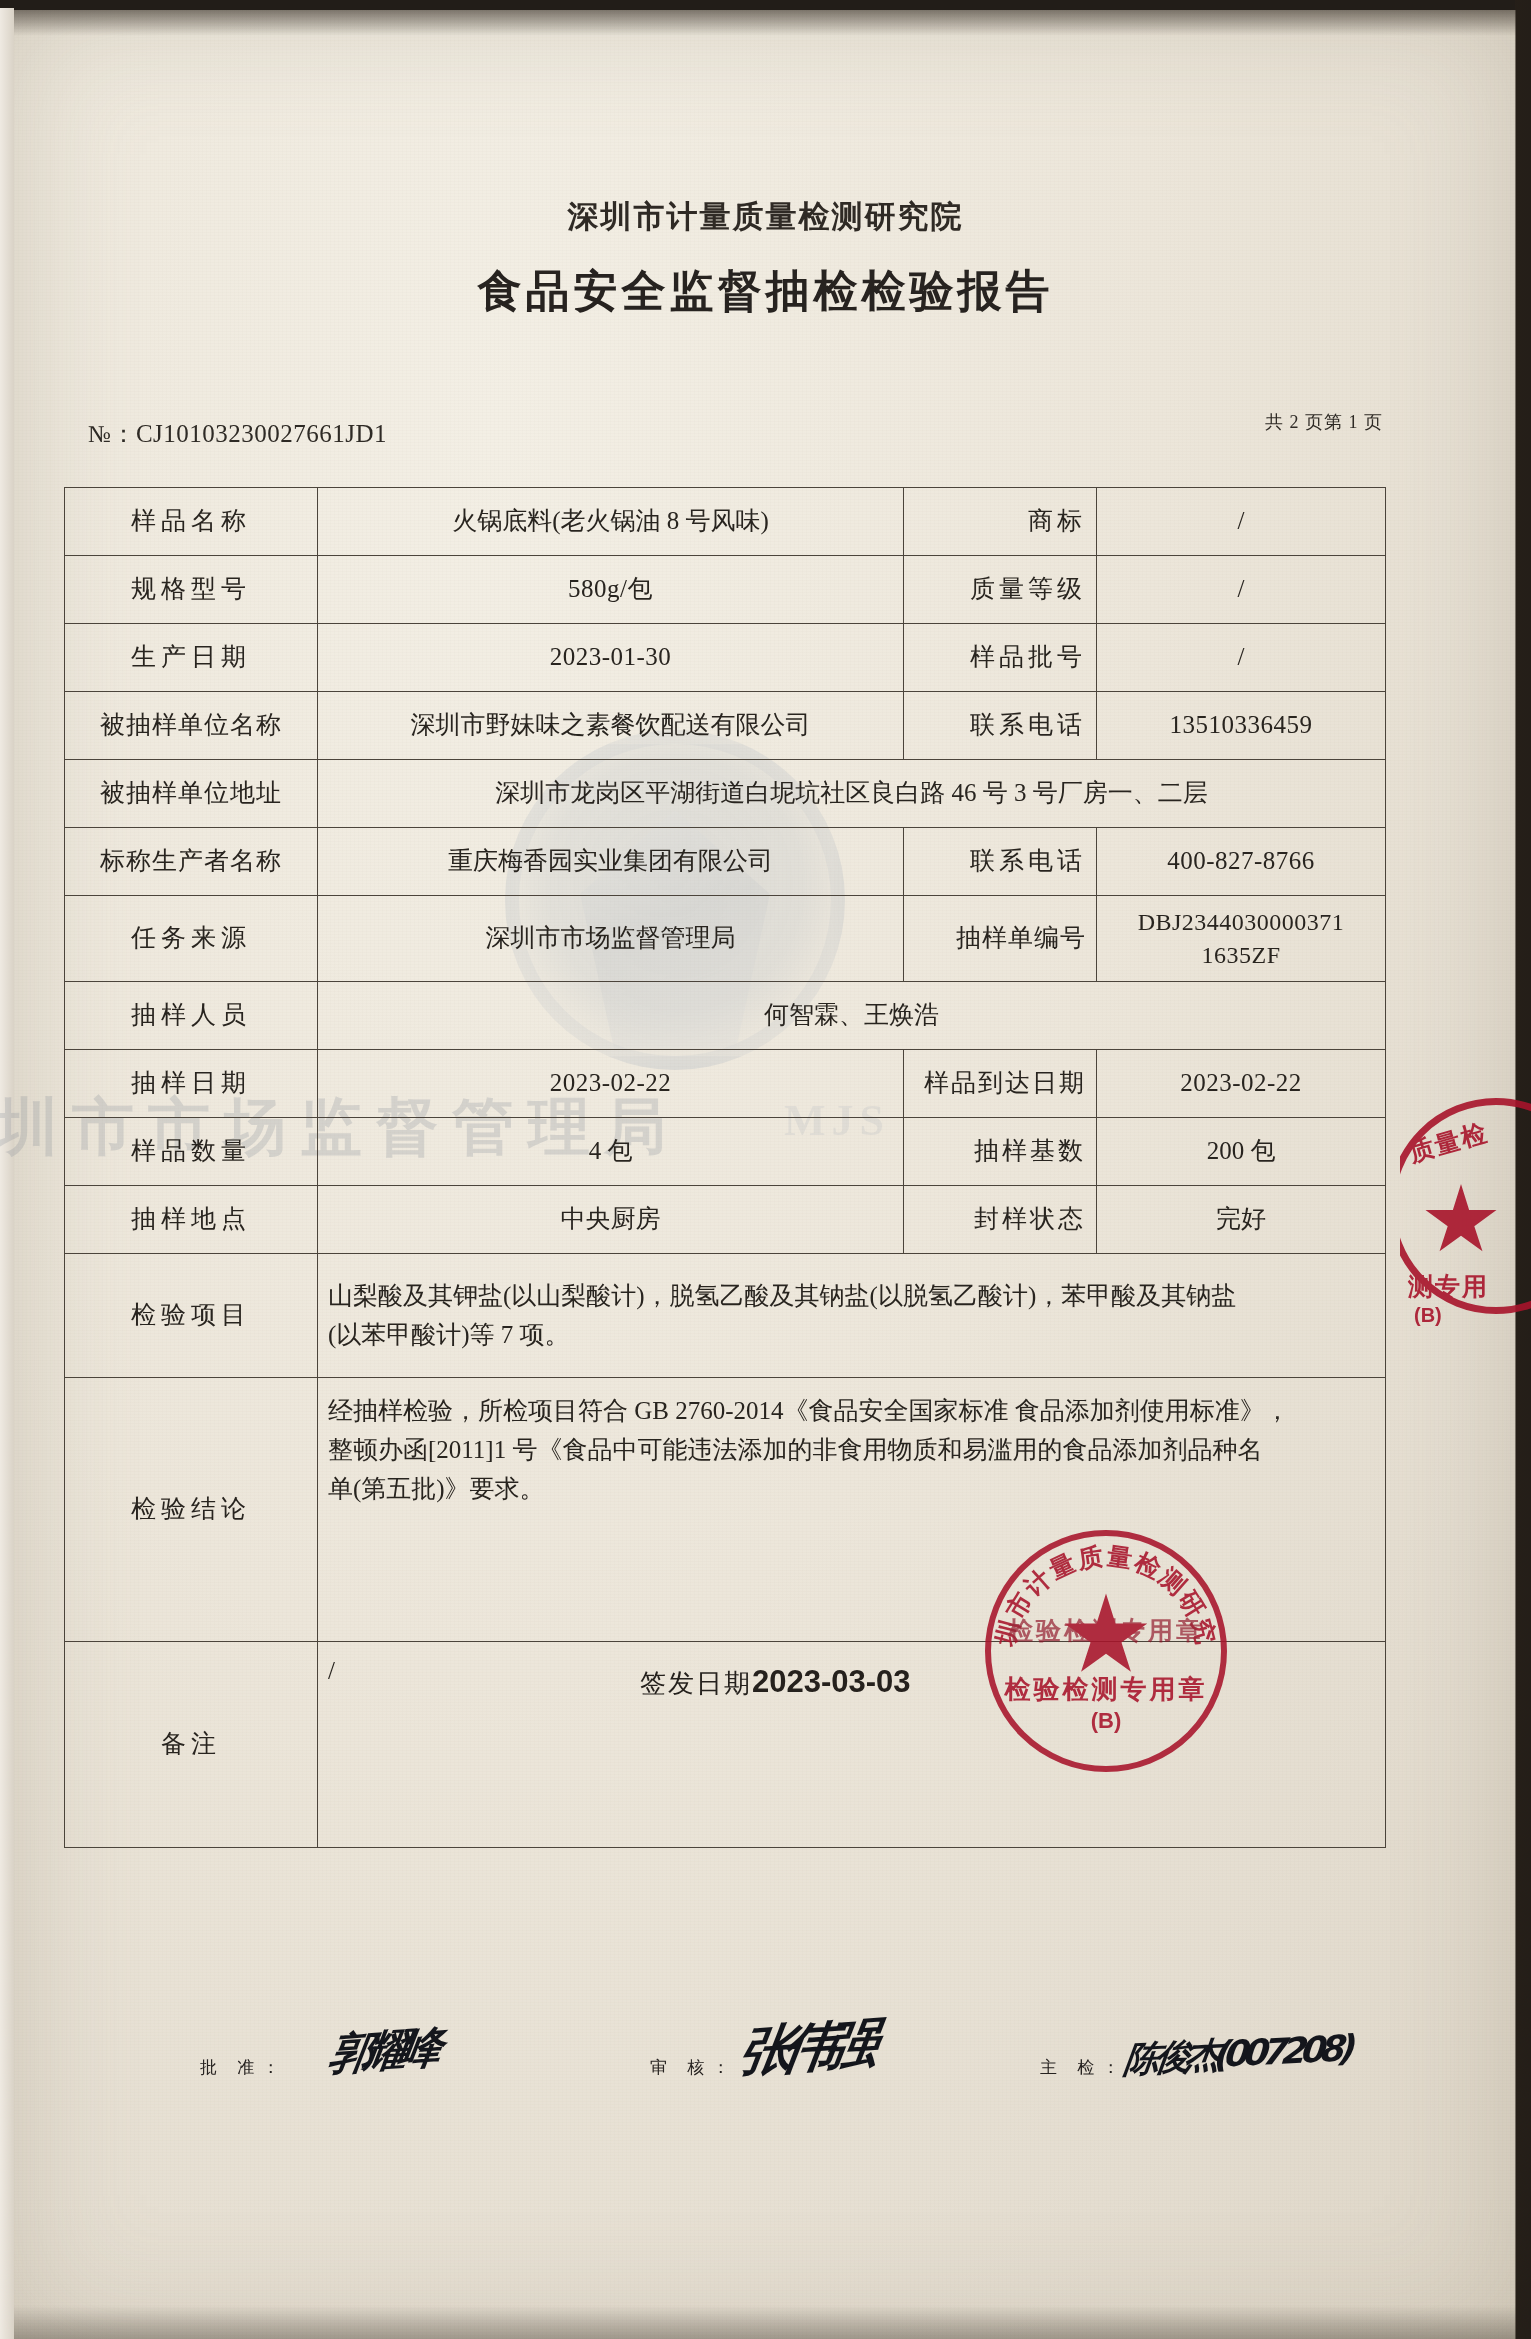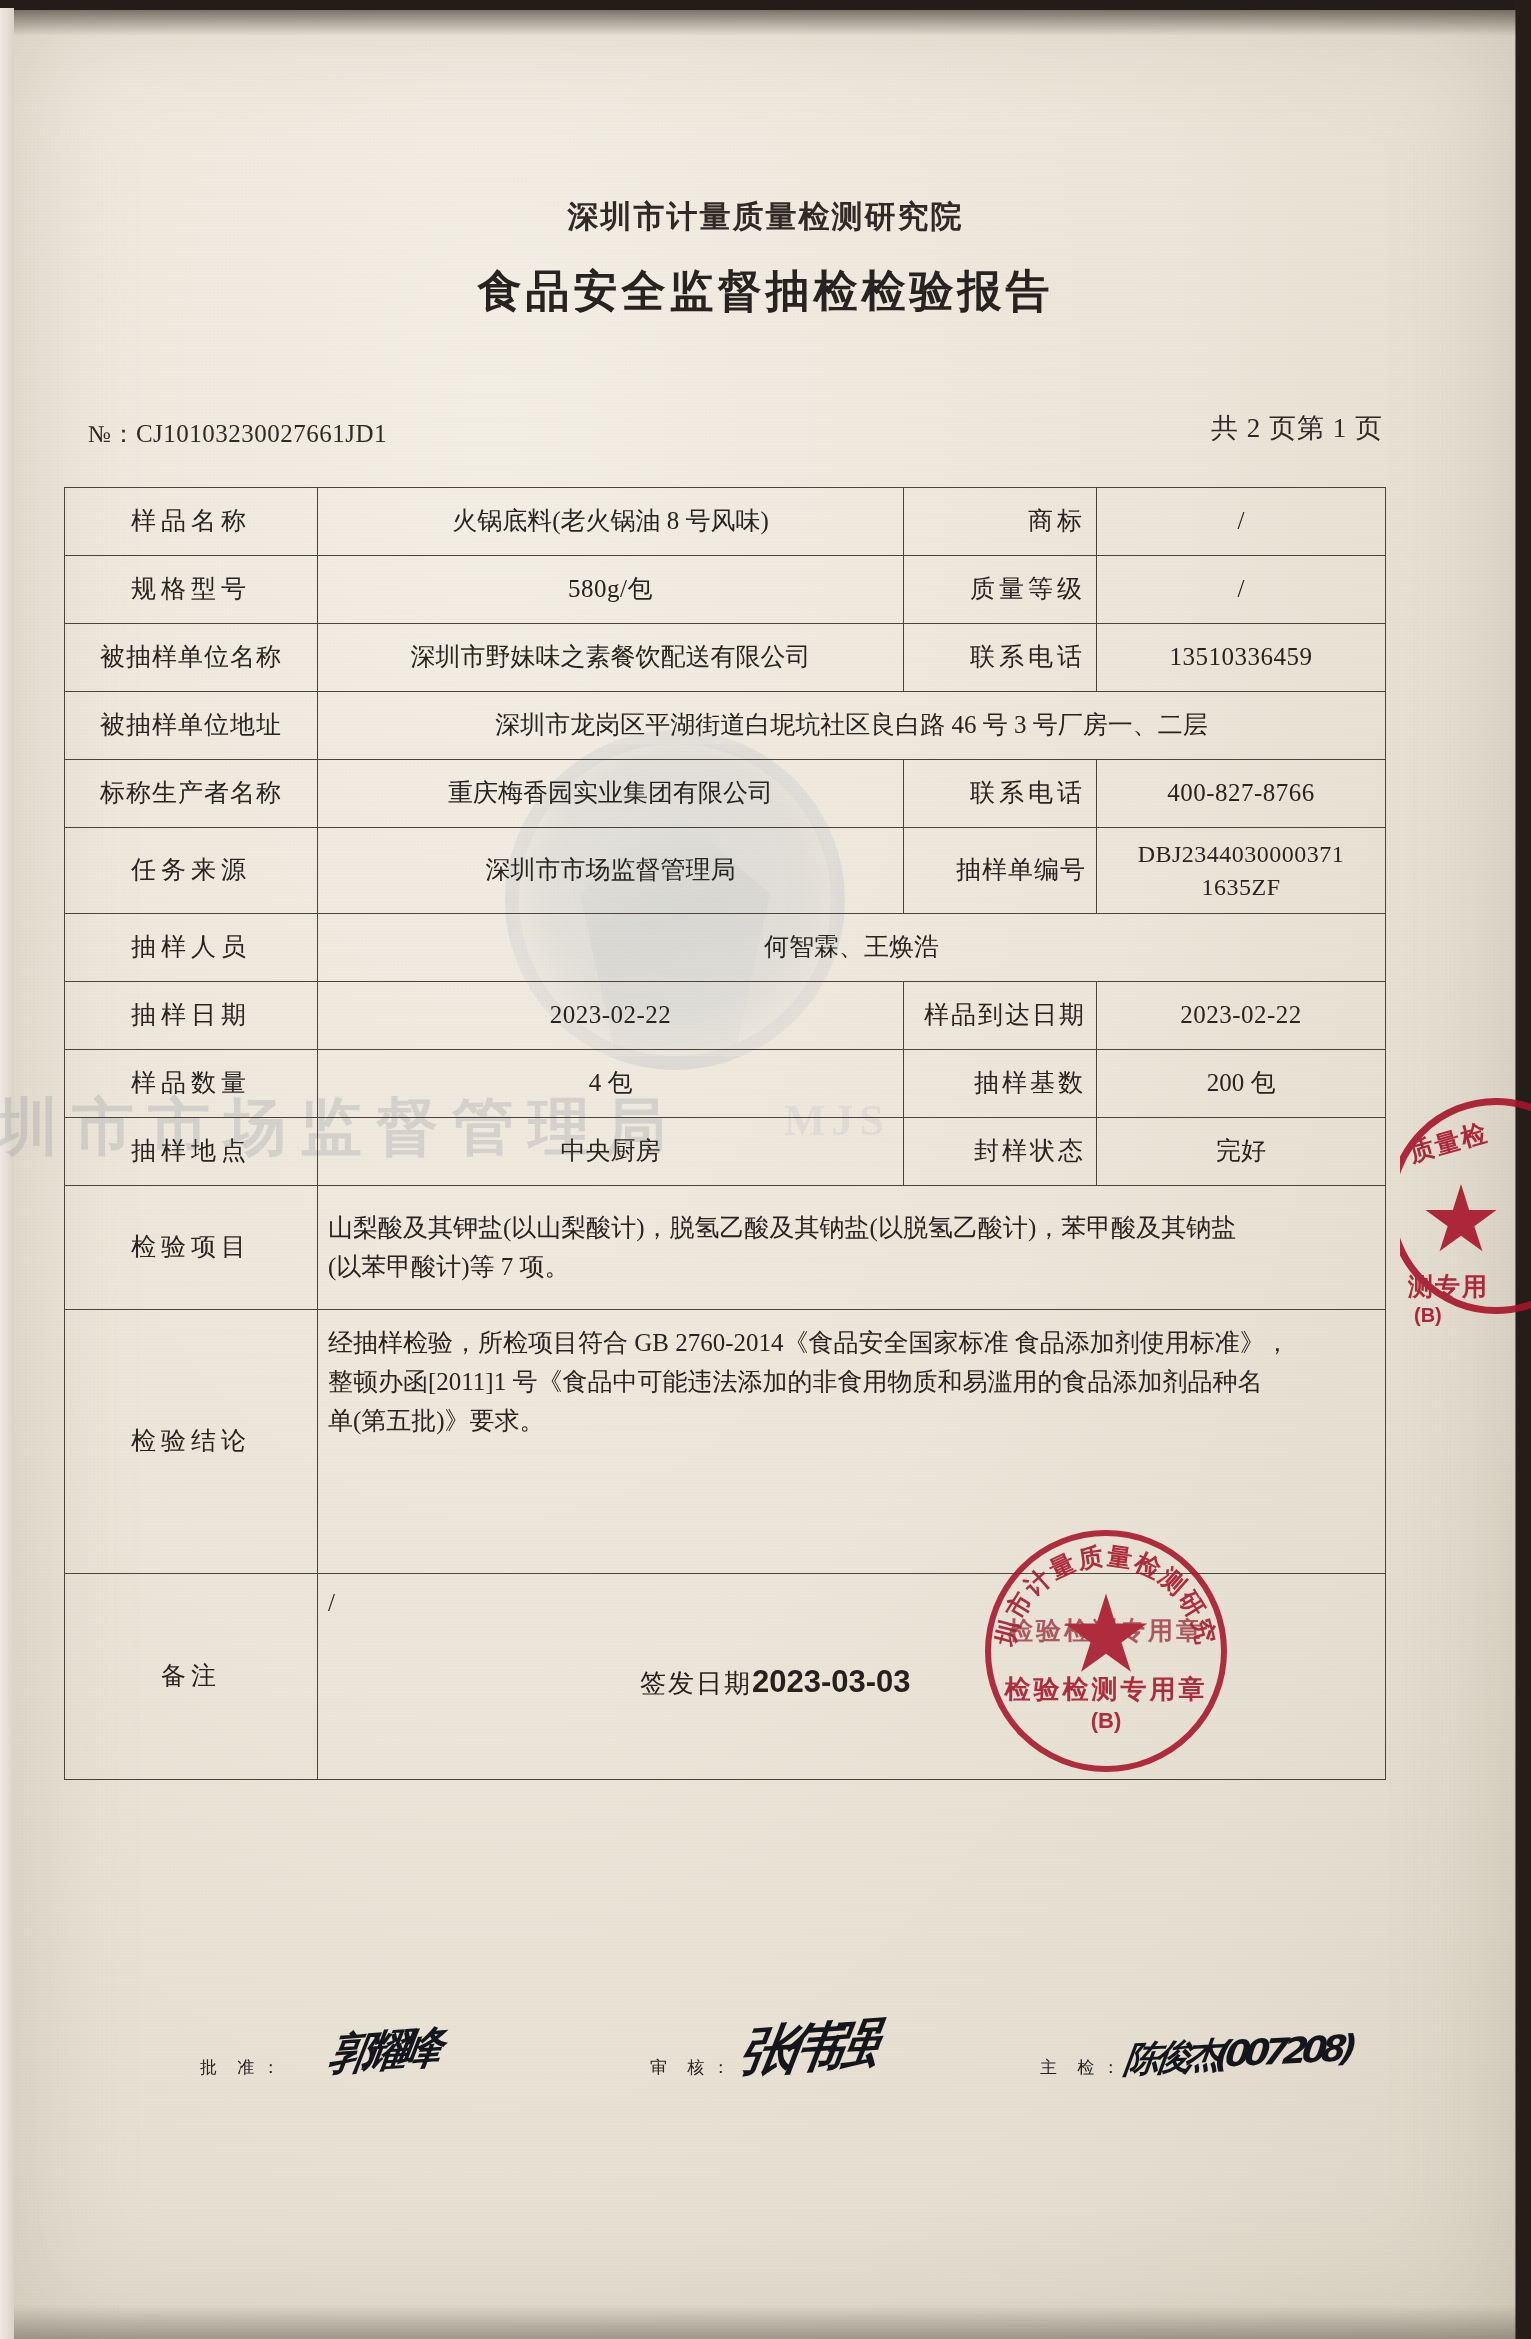--- a/index.html
+++ b/index.html
@@ -59,21 +59,21 @@
     position:absolute;left:0;right:0;top:262px;text-align:center;
     font-size:44px;letter-spacing:4px;color:#272320;font-weight:700;
   }
   .no-line{
     position:absolute;left:88px;top:418px;
     font-size:25px;color:#2e2a25;letter-spacing:.5px;
   }
   .no-line .nosym{font-size:24px;}
   .pages{
     position:absolute;right:148px;top:410px;
-    font-size:27px;color:#2e2a25;letter-spacing:1px;
+    font-size:18px;color:#2e2a25;letter-spacing:1px;
   }
 
   
   #watermark{
     position:absolute;left:470px;top:700px;width:420px;height:560px;
     opacity:.28;pointer-events:none;
   }
   #wm-circle{
     position:absolute;left:35px;top:30px;width:340px;height:340px;border-radius:50%;
     background:radial-gradient(circle at 50% 45%, rgba(128,146,170,.55) 0%, rgba(120,140,166,.42) 55%, rgba(150,162,180,.18) 72%, rgba(160,170,186,0) 80%);
@@ -233,20 +233,26 @@
         <tr class="r-h">
       <td class="lbl">样品名称</td>
       <td class="val" style="width:566px">火锅底料(老火锅油 8 号风味)</td>
       <td class="lbl2" style="width:172px">商标</td>
       <td class="val slash" style="width:268px">/</td>
     </tr>
     <tr class="r-h">
       <td class="lbl">规格型号</td>
       <td class="val numtxt">580g/包</td>
       <td class="lbl2">质量等级</td>
+      <td class="val slash">/</td>
+    </tr>
+    <tr class="r-h">
+      <td class="lbl">生产日期</td>
+      <td class="val numtxt">2023-01-30</td>
+      <td class="lbl2">样品批号</td>
       <td class="val slash">/</td>
     </tr>
     <tr class="r-h">
       <td class="lbl" style="letter-spacing:1px">被抽样单位名称</td>
       <td class="val">深圳市野妹味之素餐饮配送有限公司</td>
       <td class="lbl2">联系电话</td>
       <td class="val numtxt">13510336459</td>
     </tr>
     <tr class="r-h">
       <td class="lbl" style="letter-spacing:1px">被抽样单位地址</td>

